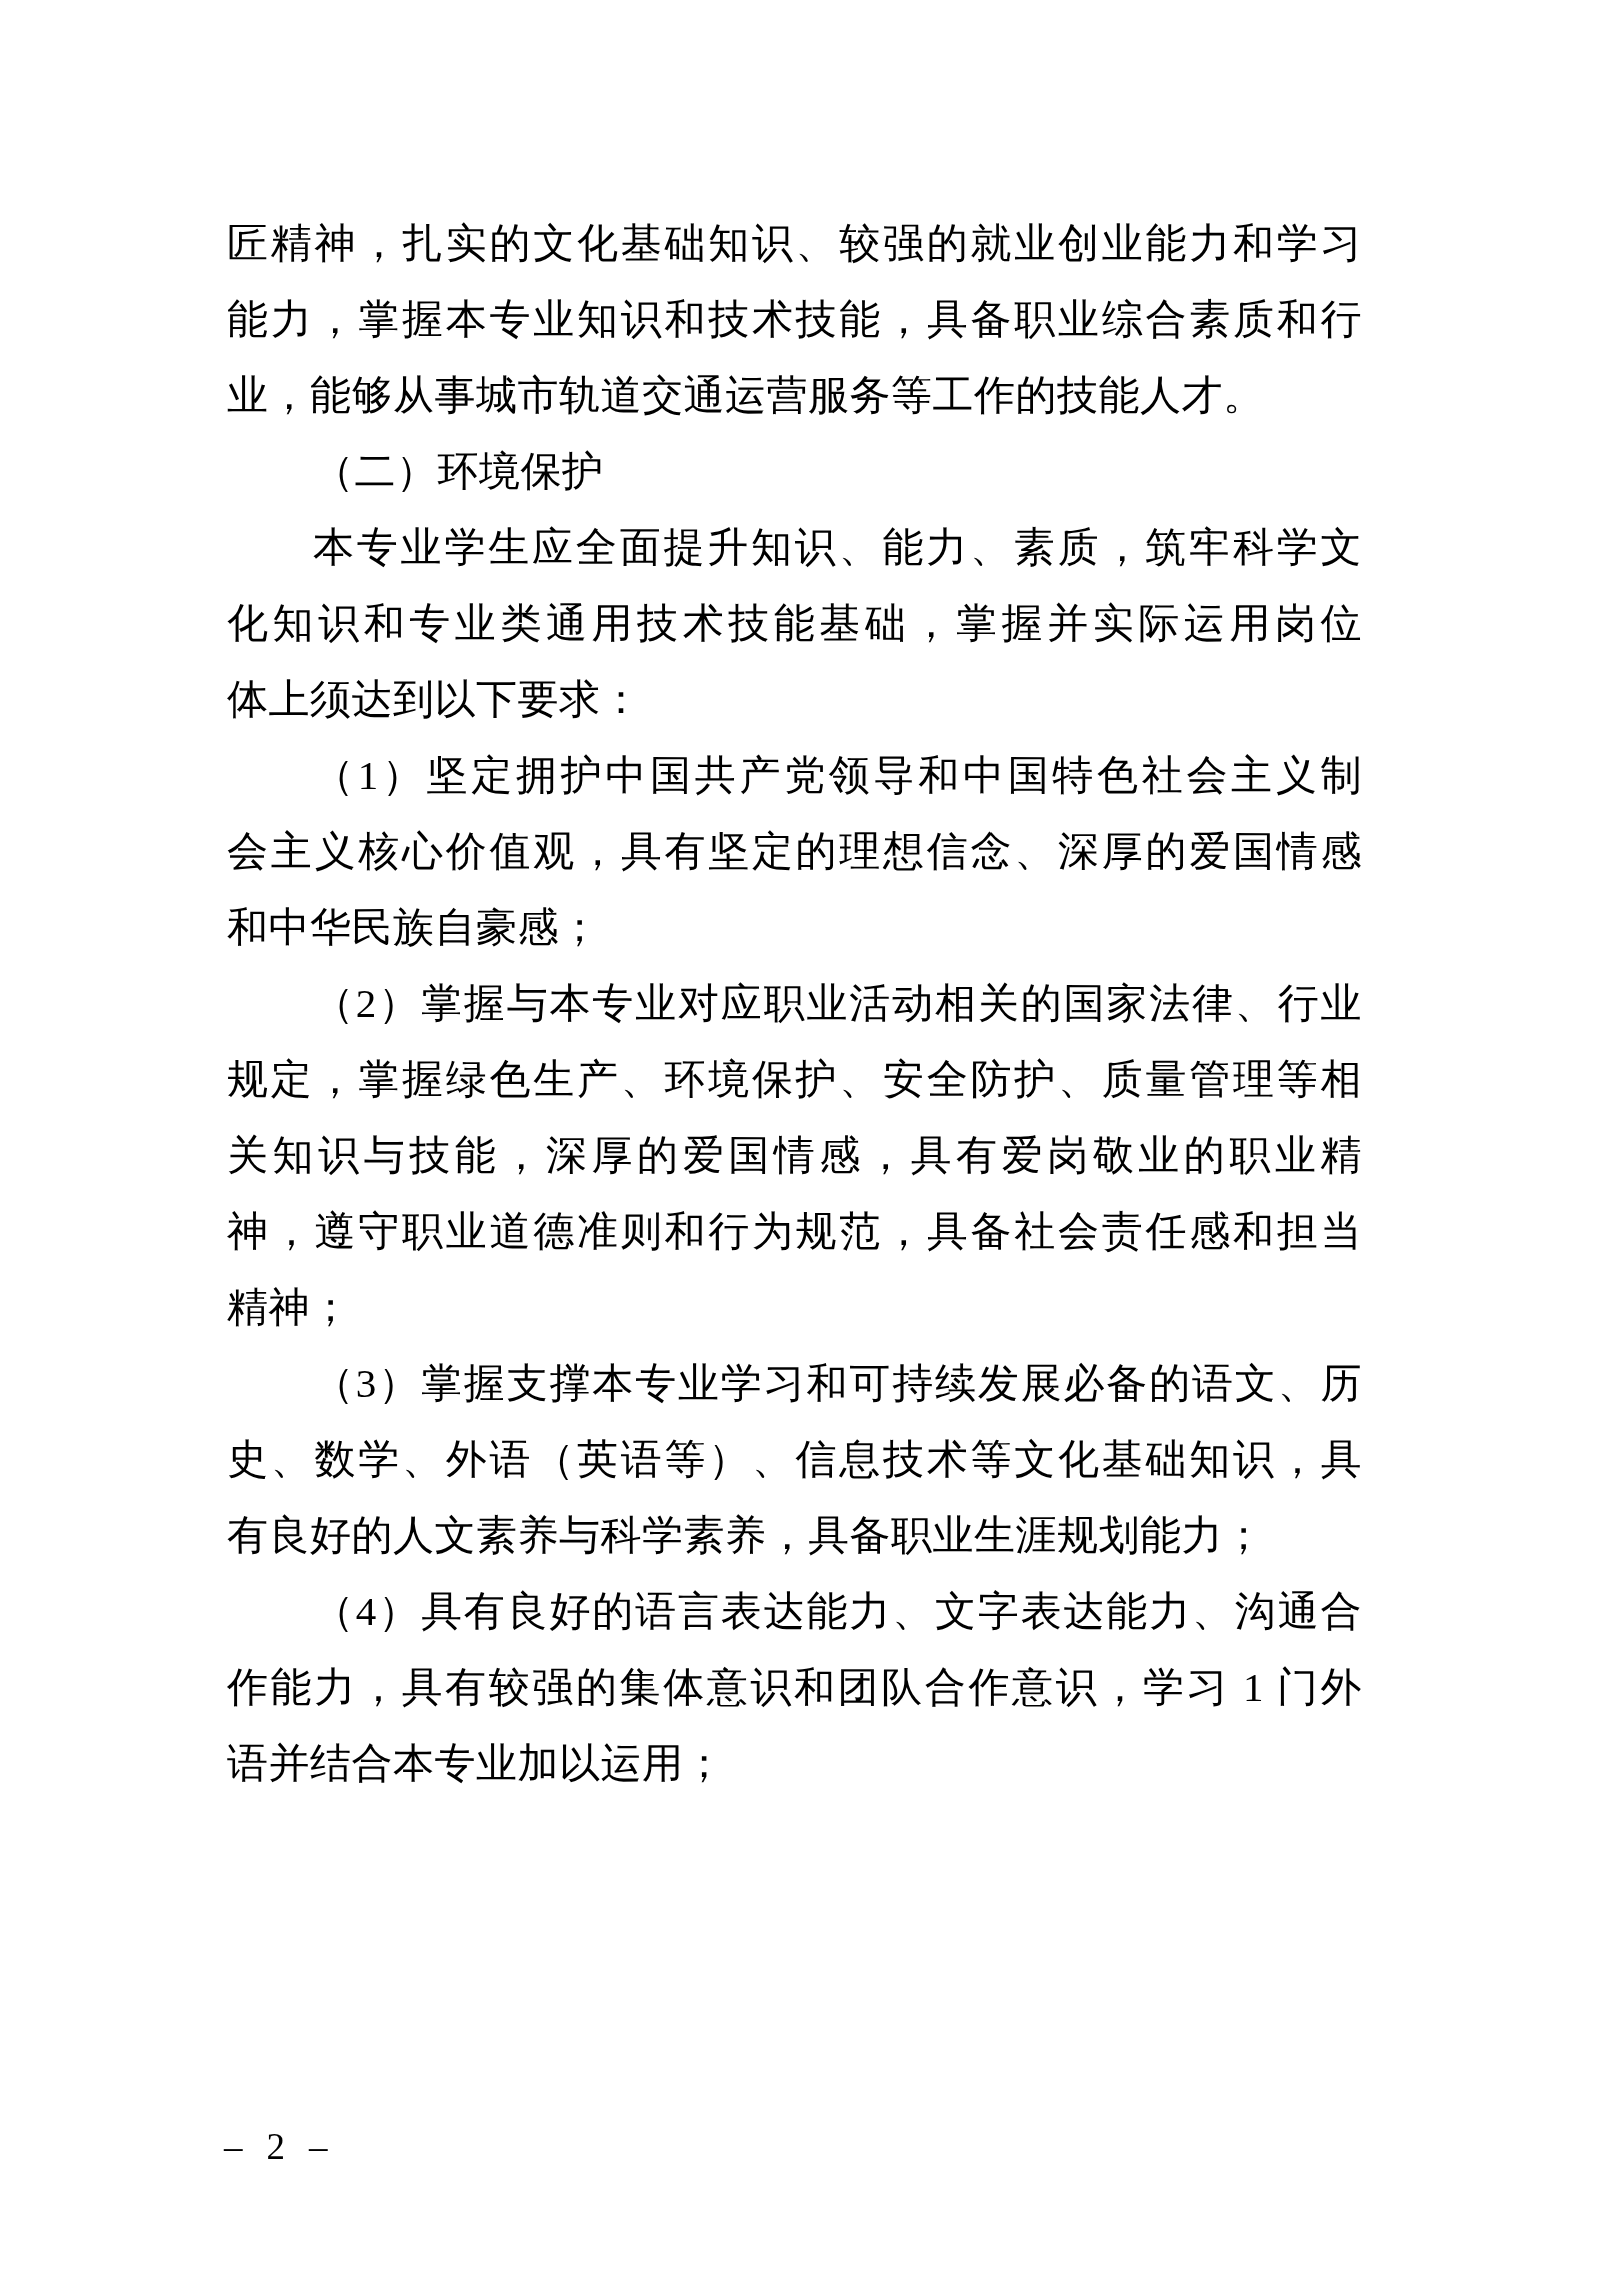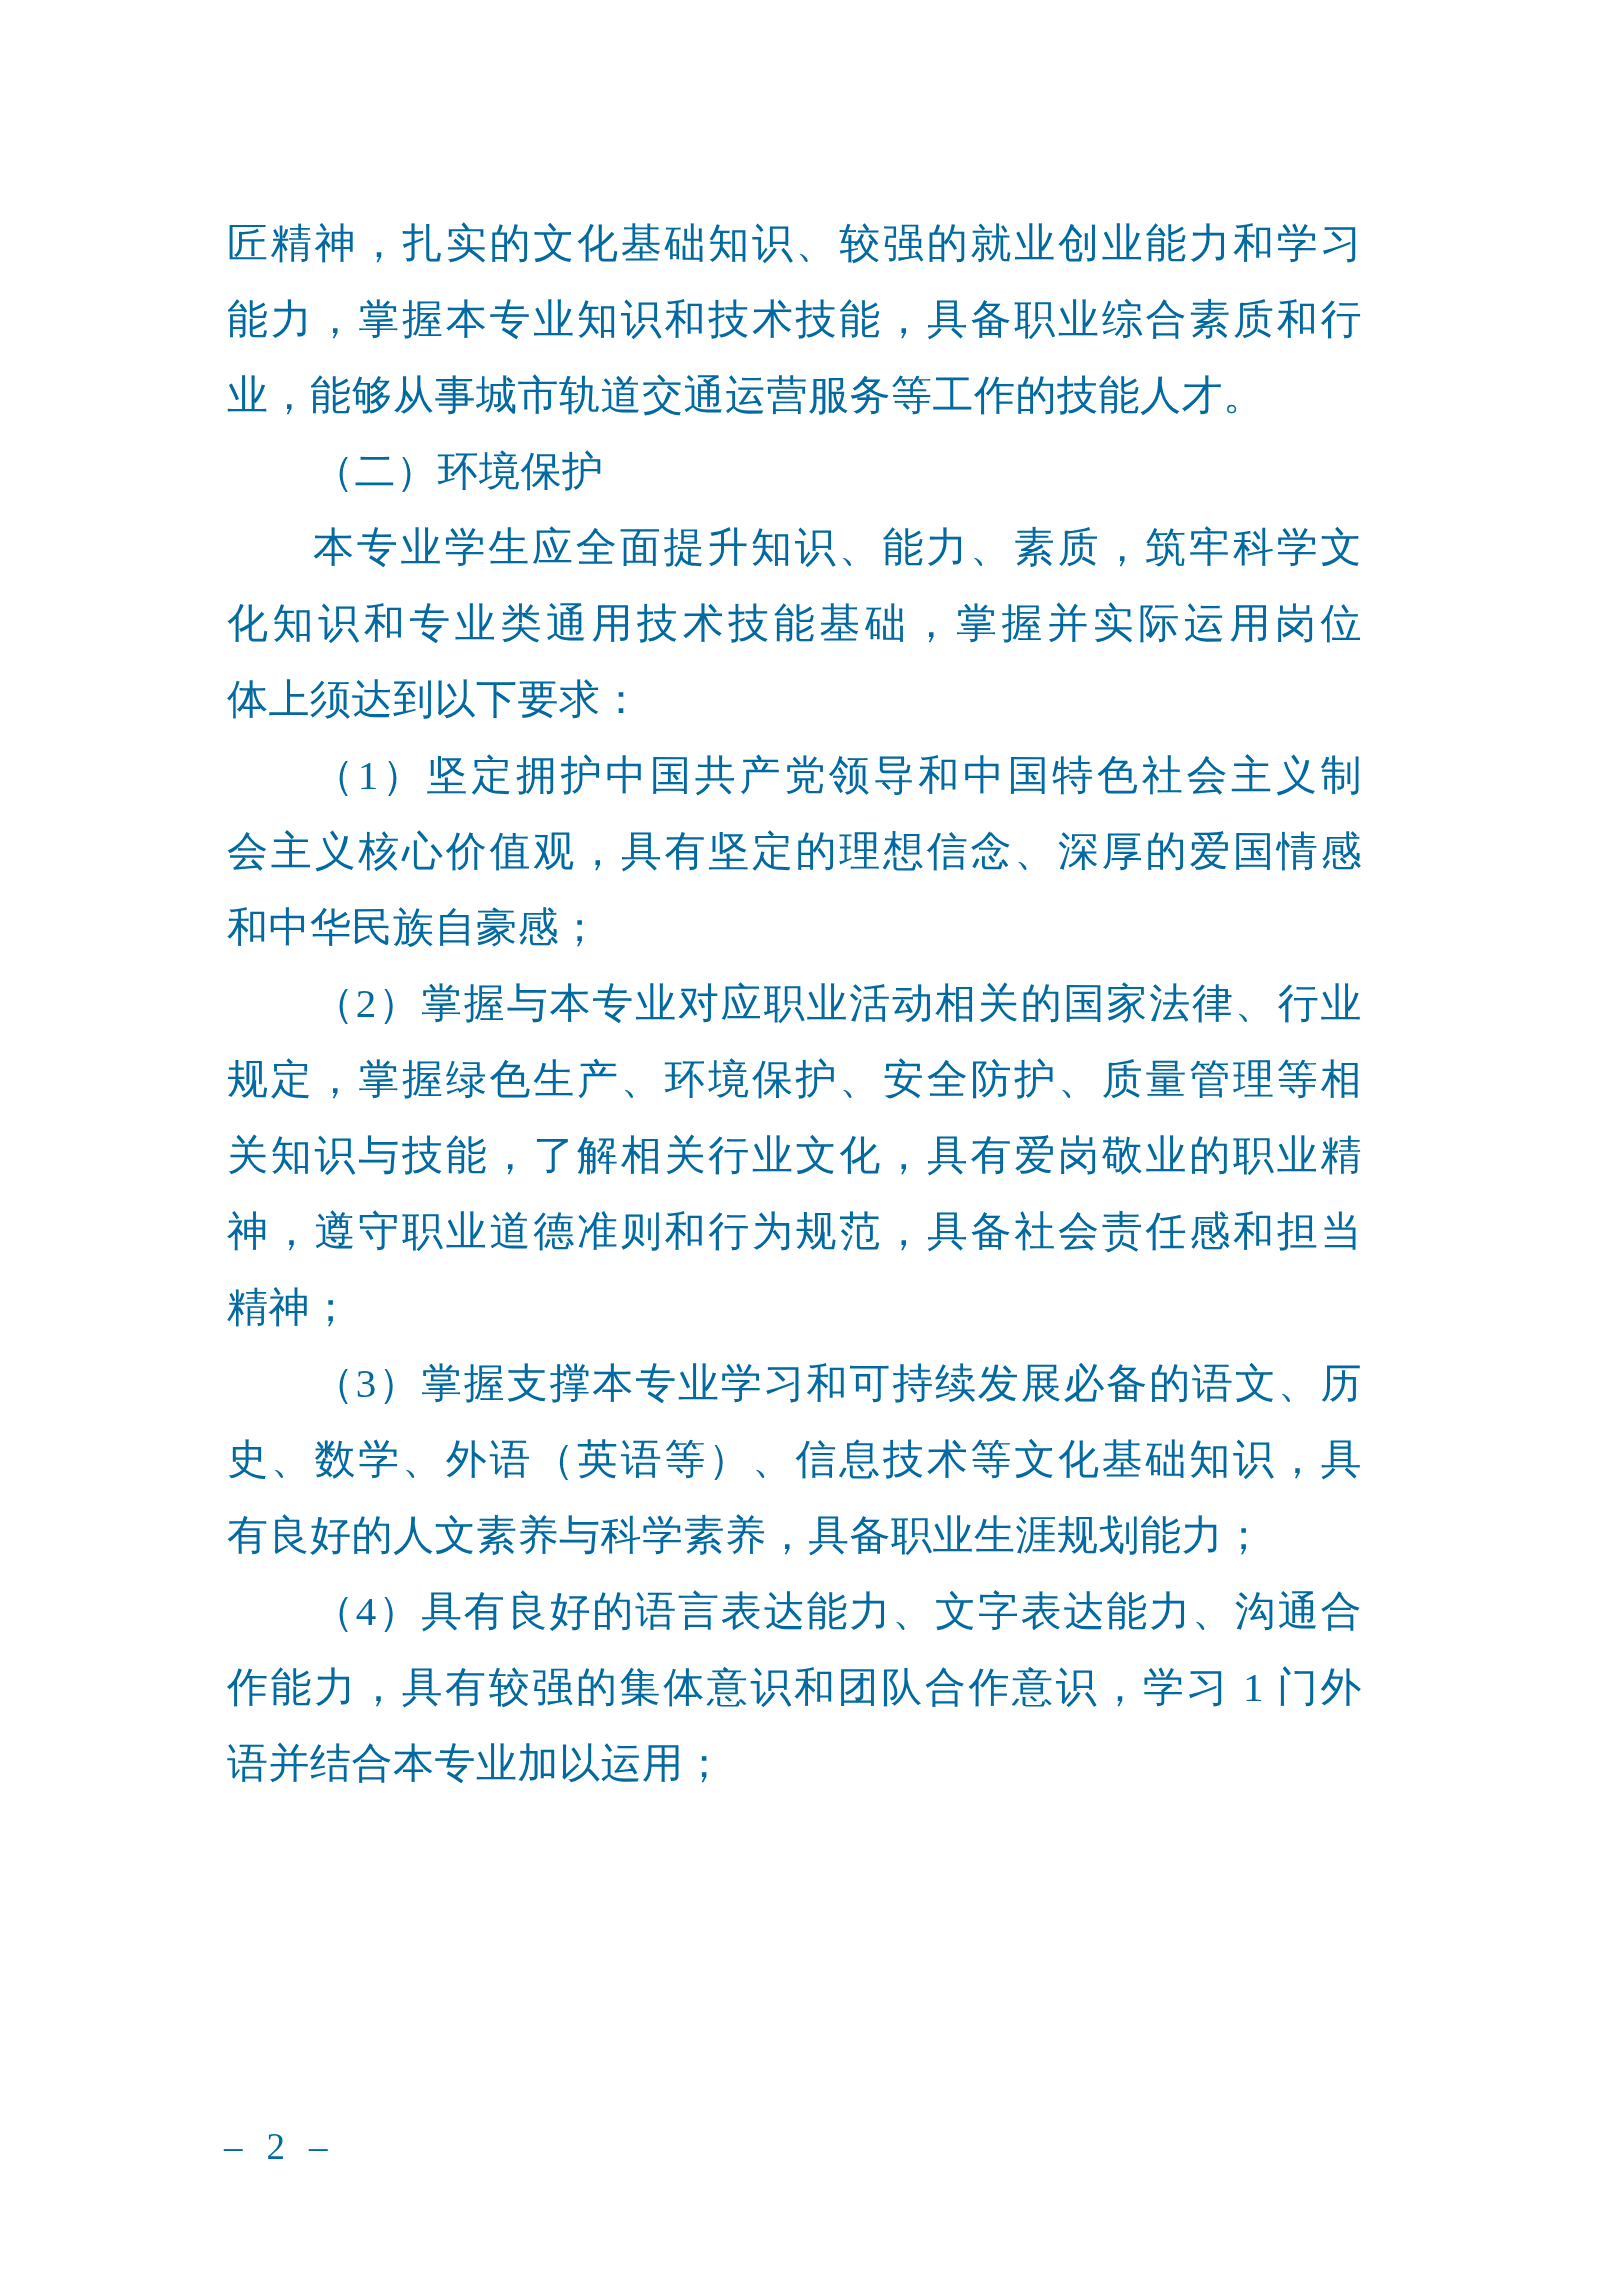--- a/index.html
+++ b/index.html
@@ -1,21 +1,21 @@
 <!DOCTYPE html>
 <html><head>
 <meta charset="utf-8">
 <style>
   html,body{margin:0;padding:0;background:#888;}
   .page{
     position:relative;
     width:1620px;height:2292px;
     margin:0 auto;
     background:#ffffff;
-    color:#0369a1;
+    color:#000000;
     font-family:"Liberation Serif","DejaVu Serif",serif;
     overflow:hidden;
   }
   .textblock{
     position:absolute;
     left:227px;top:205px;
     width:1135px;
   }
   .line{
     height:76px;
@@ -50,21 +50,21 @@
     <div class="line">业，能够从事城市轨道交通运营服务等工作的技能人才。</div>
     <div class="line ind">（二）环境保护</div>
     <div class="line ind j">本专业学生应全面提升知识、能力、素质，筑牢科学文</div>
     <div class="line j">化知识和专业类通用技术技能基础，掌握并实际运用岗位</div>
     <div class="line">体上须达到以下要求：</div>
     <div class="line ind j">（1）坚定拥护中国共产党领导和中国特色社会主义制</div>
     <div class="line j">会主义核心价值观，具有坚定的理想信念、深厚的爱国情感</div>
     <div class="line">和中华民族自豪感；</div>
     <div class="line ind j">（2）掌握与本专业对应职业活动相关的国家法律、行业</div>
     <div class="line j">规定，掌握绿色生产、环境保护、安全防护、质量管理等相</div>
-    <div class="line j">关知识与技能，了解相关行业文化，具有爱岗敬业的职业精</div>
+    <div class="line j">关知识与技能，深厚的爱国情感，具有爱岗敬业的职业精</div>
     <div class="line j">神，遵守职业道德准则和行为规范，具备社会责任感和担当</div>
     <div class="line">精神；</div>
     <div class="line ind j">（3）掌握支撑本专业学习和可持续发展必备的语文、历</div>
     <div class="line j">史、数学、外语（英语等）、信息技术等文化基础知识，具</div>
     <div class="line">有良好的人文素养与科学素养，具备职业生涯规划能力；</div>
     <div class="line ind j">（4）具有良好的语言表达能力、文字表达能力、沟通合</div>
     <div class="line j">作能力，具有较强的集体意识和团队合作意识，学习 1 门外</div>
     <div class="line">语并结合本专业加以运用；</div>
   </div>
 

